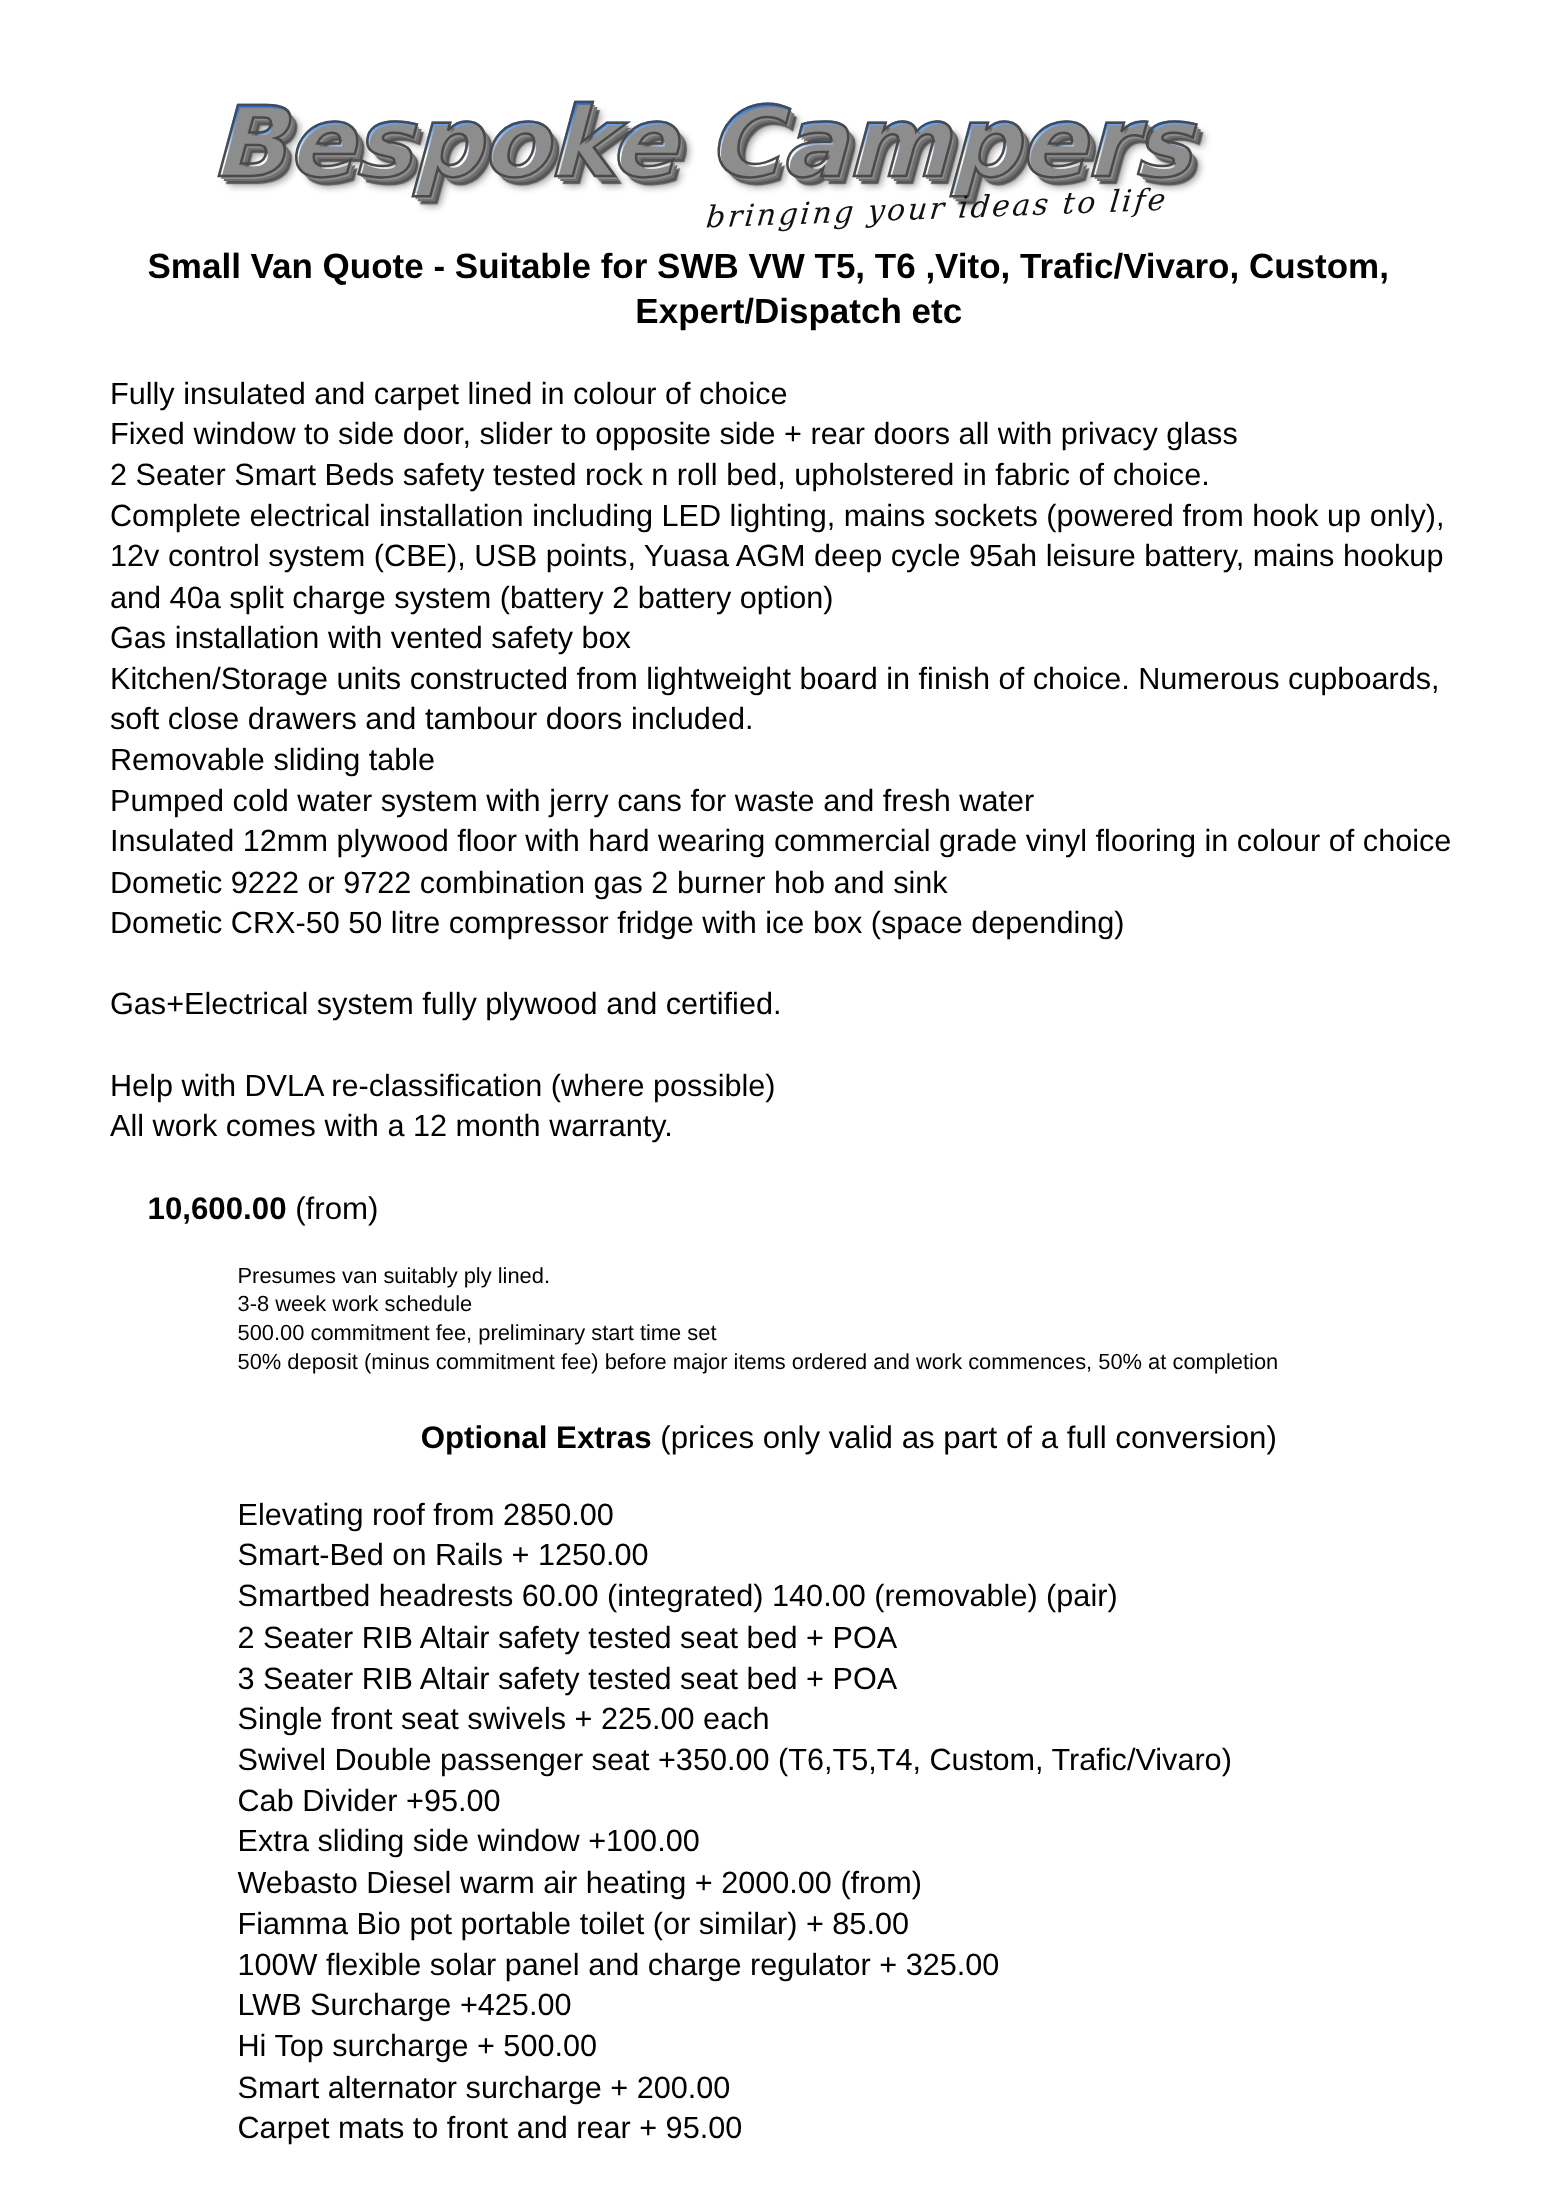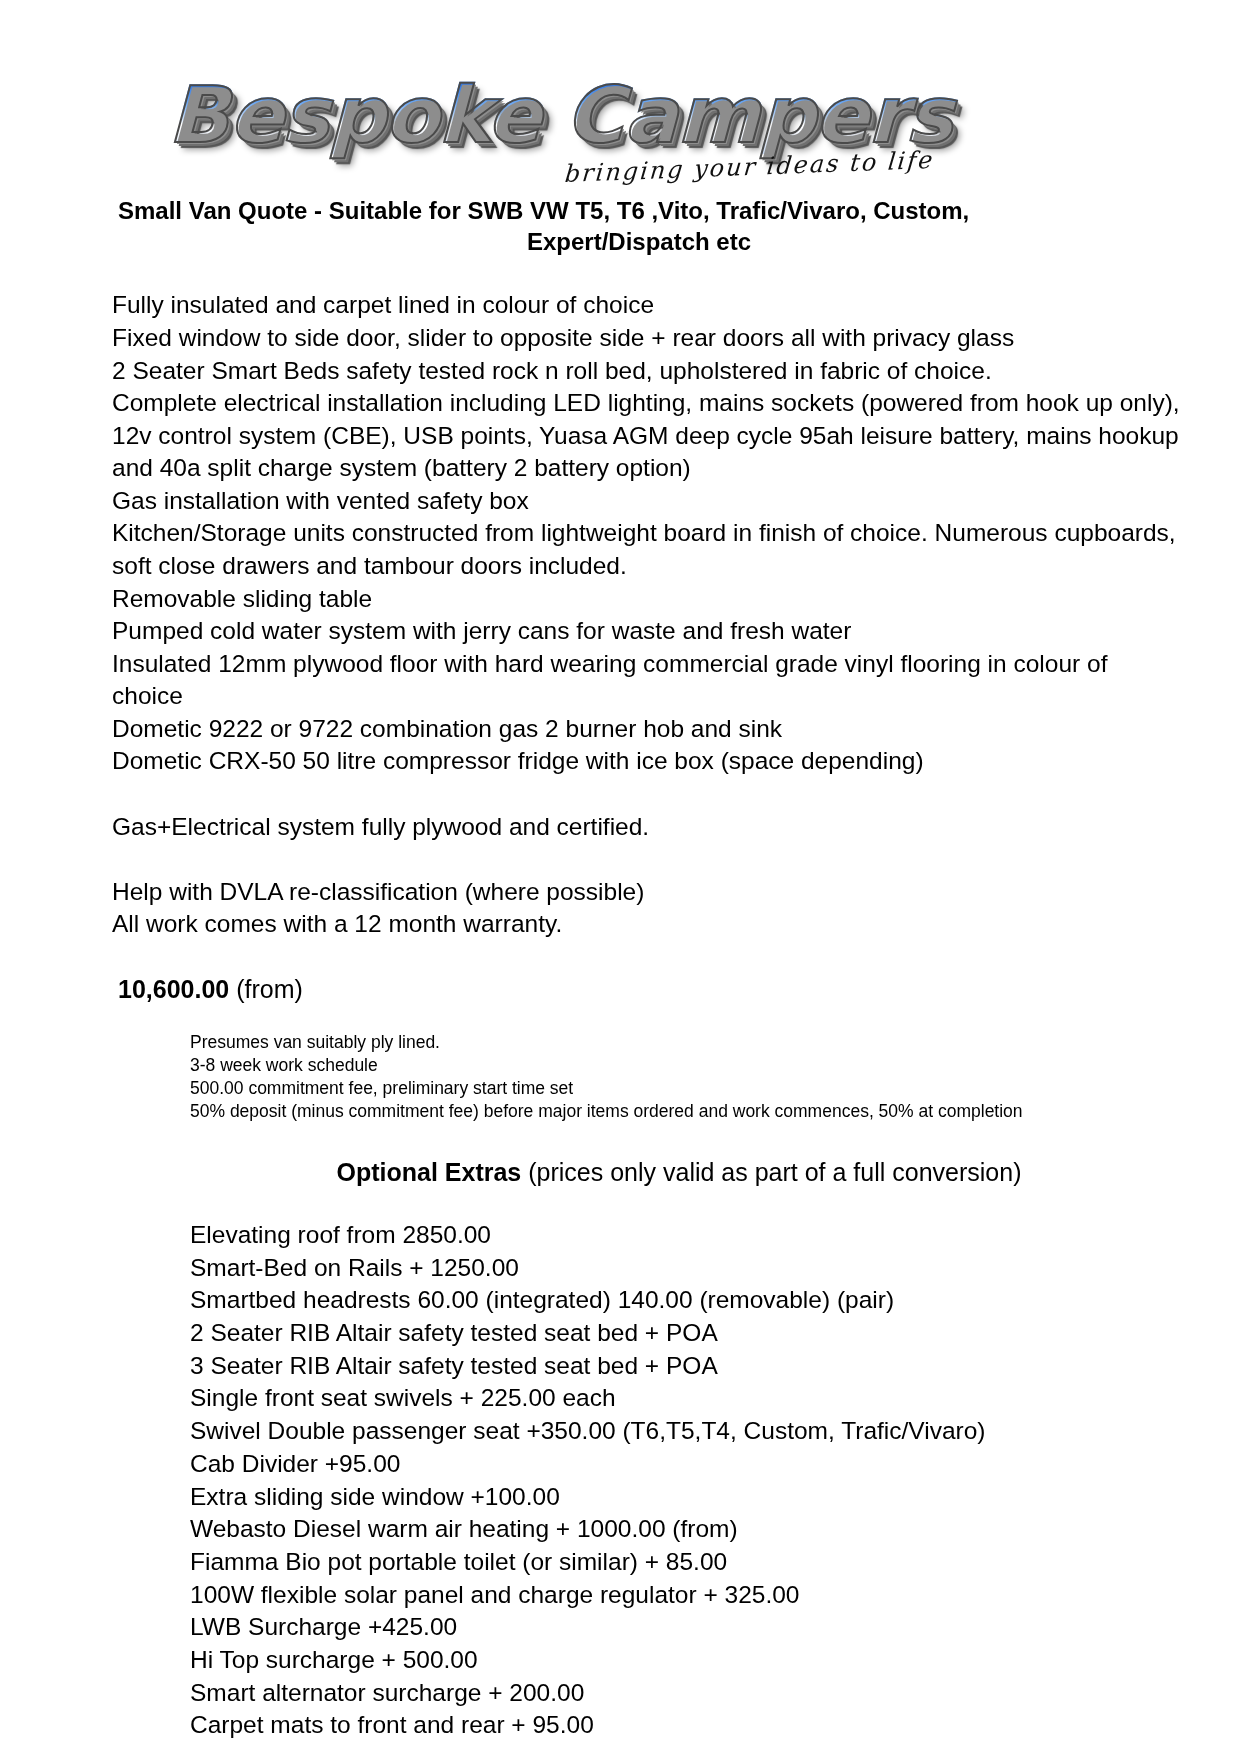--- a/index.html
+++ b/index.html
@@ -77,30 +77,30 @@
   .doc {
     position: absolute;
     left: 0;
     top: 195px;
     width: 1240px;
   }
 
   .title {
     margin: 0 0 0 0;
     padding: 0 120px 0 118px;
-    font-size: 24px;
+    font-size: 28px;
     font-weight: bold;
     line-height: 1.30;
     text-align: center;
   }
   .title .t-line1 { display: block; text-align: left; }
   .title .t-line2 { display: block; text-align: center; padding-left: 40px; }
 
   .indent {
-    padding-left: 112px;
+    padding-left: 88px;
     padding-right: 60px;
   }
 
   .body-text {
     font-size: 24.5px;
     line-height: 1.33;
   }
   .body-text p {
     margin: 0;
   }
@@ -201,21 +201,21 @@
     <div class="extras">
       <p>Elevating roof from 2850.00</p>
       <p>Smart-Bed on Rails + 1250.00</p>
       <p>Smartbed headrests 60.00 (integrated) 140.00 (removable) (pair)</p>
       <p>2 Seater RIB Altair safety tested seat bed + POA</p>
       <p>3 Seater RIB Altair safety tested seat bed  + POA</p>
       <p>Single front seat swivels + 225.00 each</p>
       <p>Swivel Double passenger seat +350.00  (T6,T5,T4, Custom, Trafic/Vivaro)</p>
       <p>Cab Divider +95.00</p>
       <p>Extra sliding side window +100.00</p>
-      <p>Webasto Diesel warm air heating + 1000.00  (from)</p>
+      <p>Webasto Diesel warm air heating + 2000.00  (from)</p>
       <p>Fiamma Bio pot portable toilet (or similar) + 85.00</p>
       <p>100W flexible solar panel and charge regulator  + 325.00</p>
       <p>LWB Surcharge +425.00</p>
       <p>Hi Top surcharge + 500.00</p>
       <p>Smart alternator surcharge + 200.00</p>
       <p>Carpet mats to front and rear  + 95.00</p>
 
     </div>
 
   </div>

